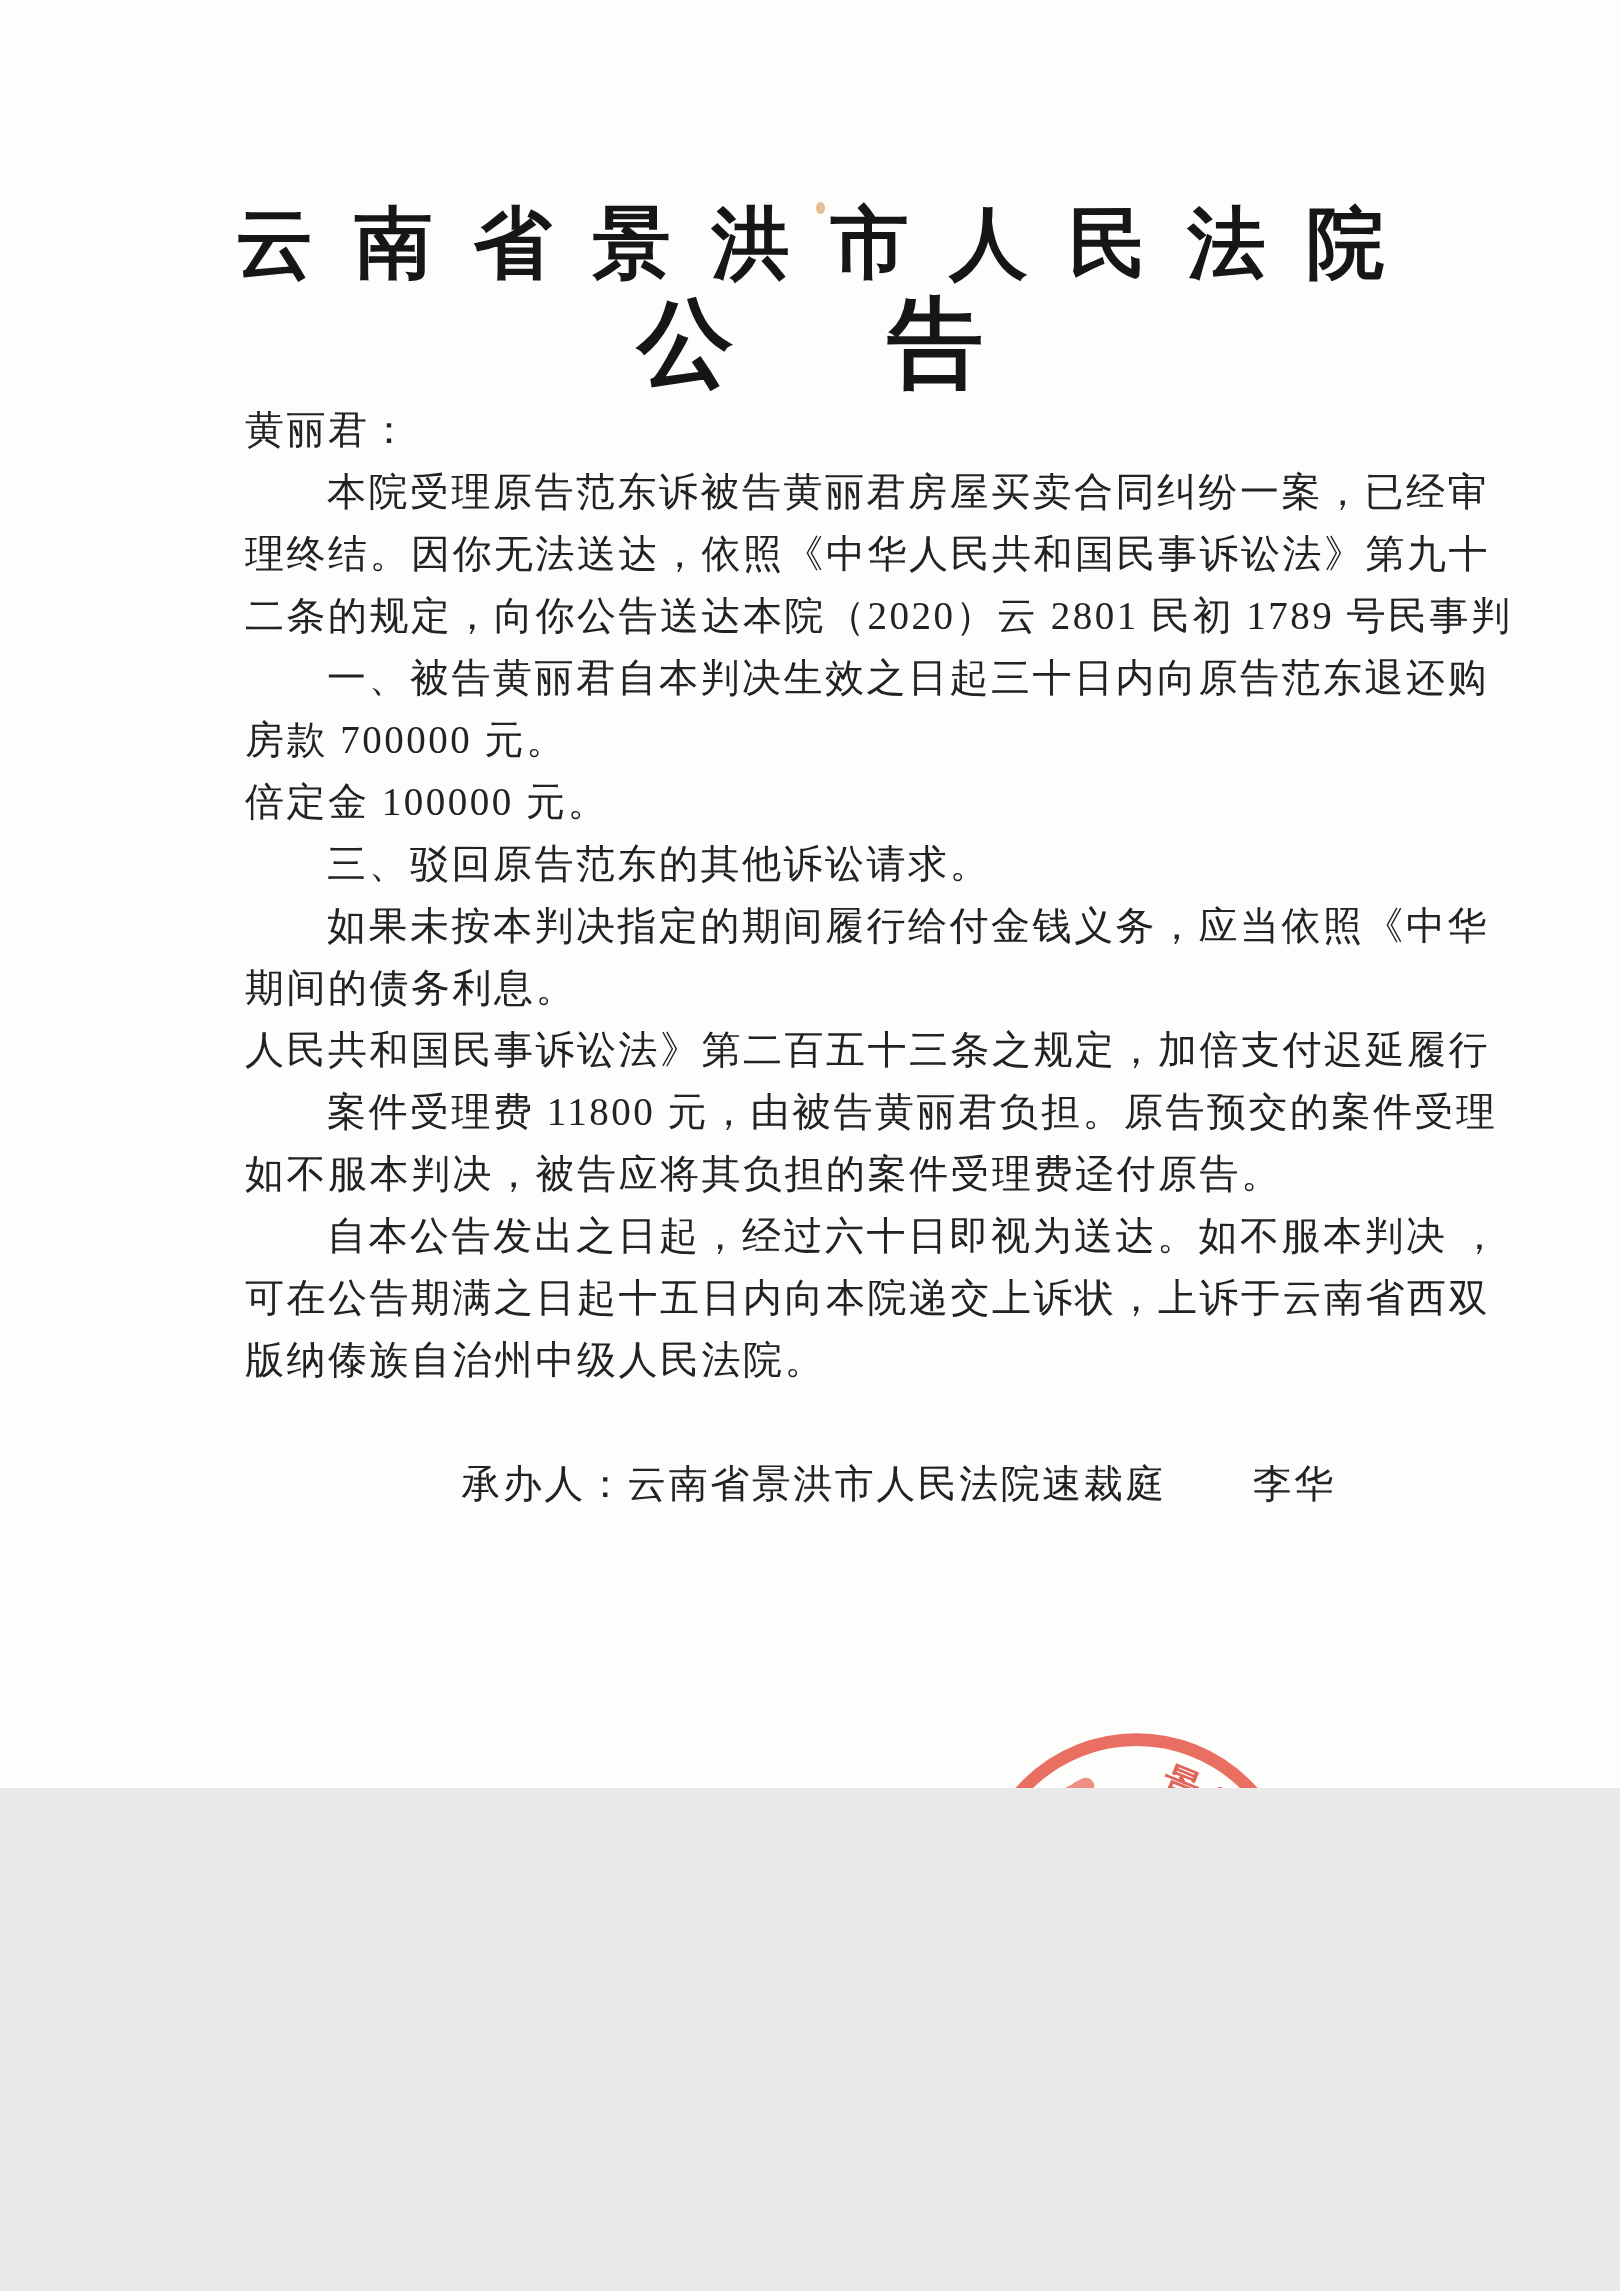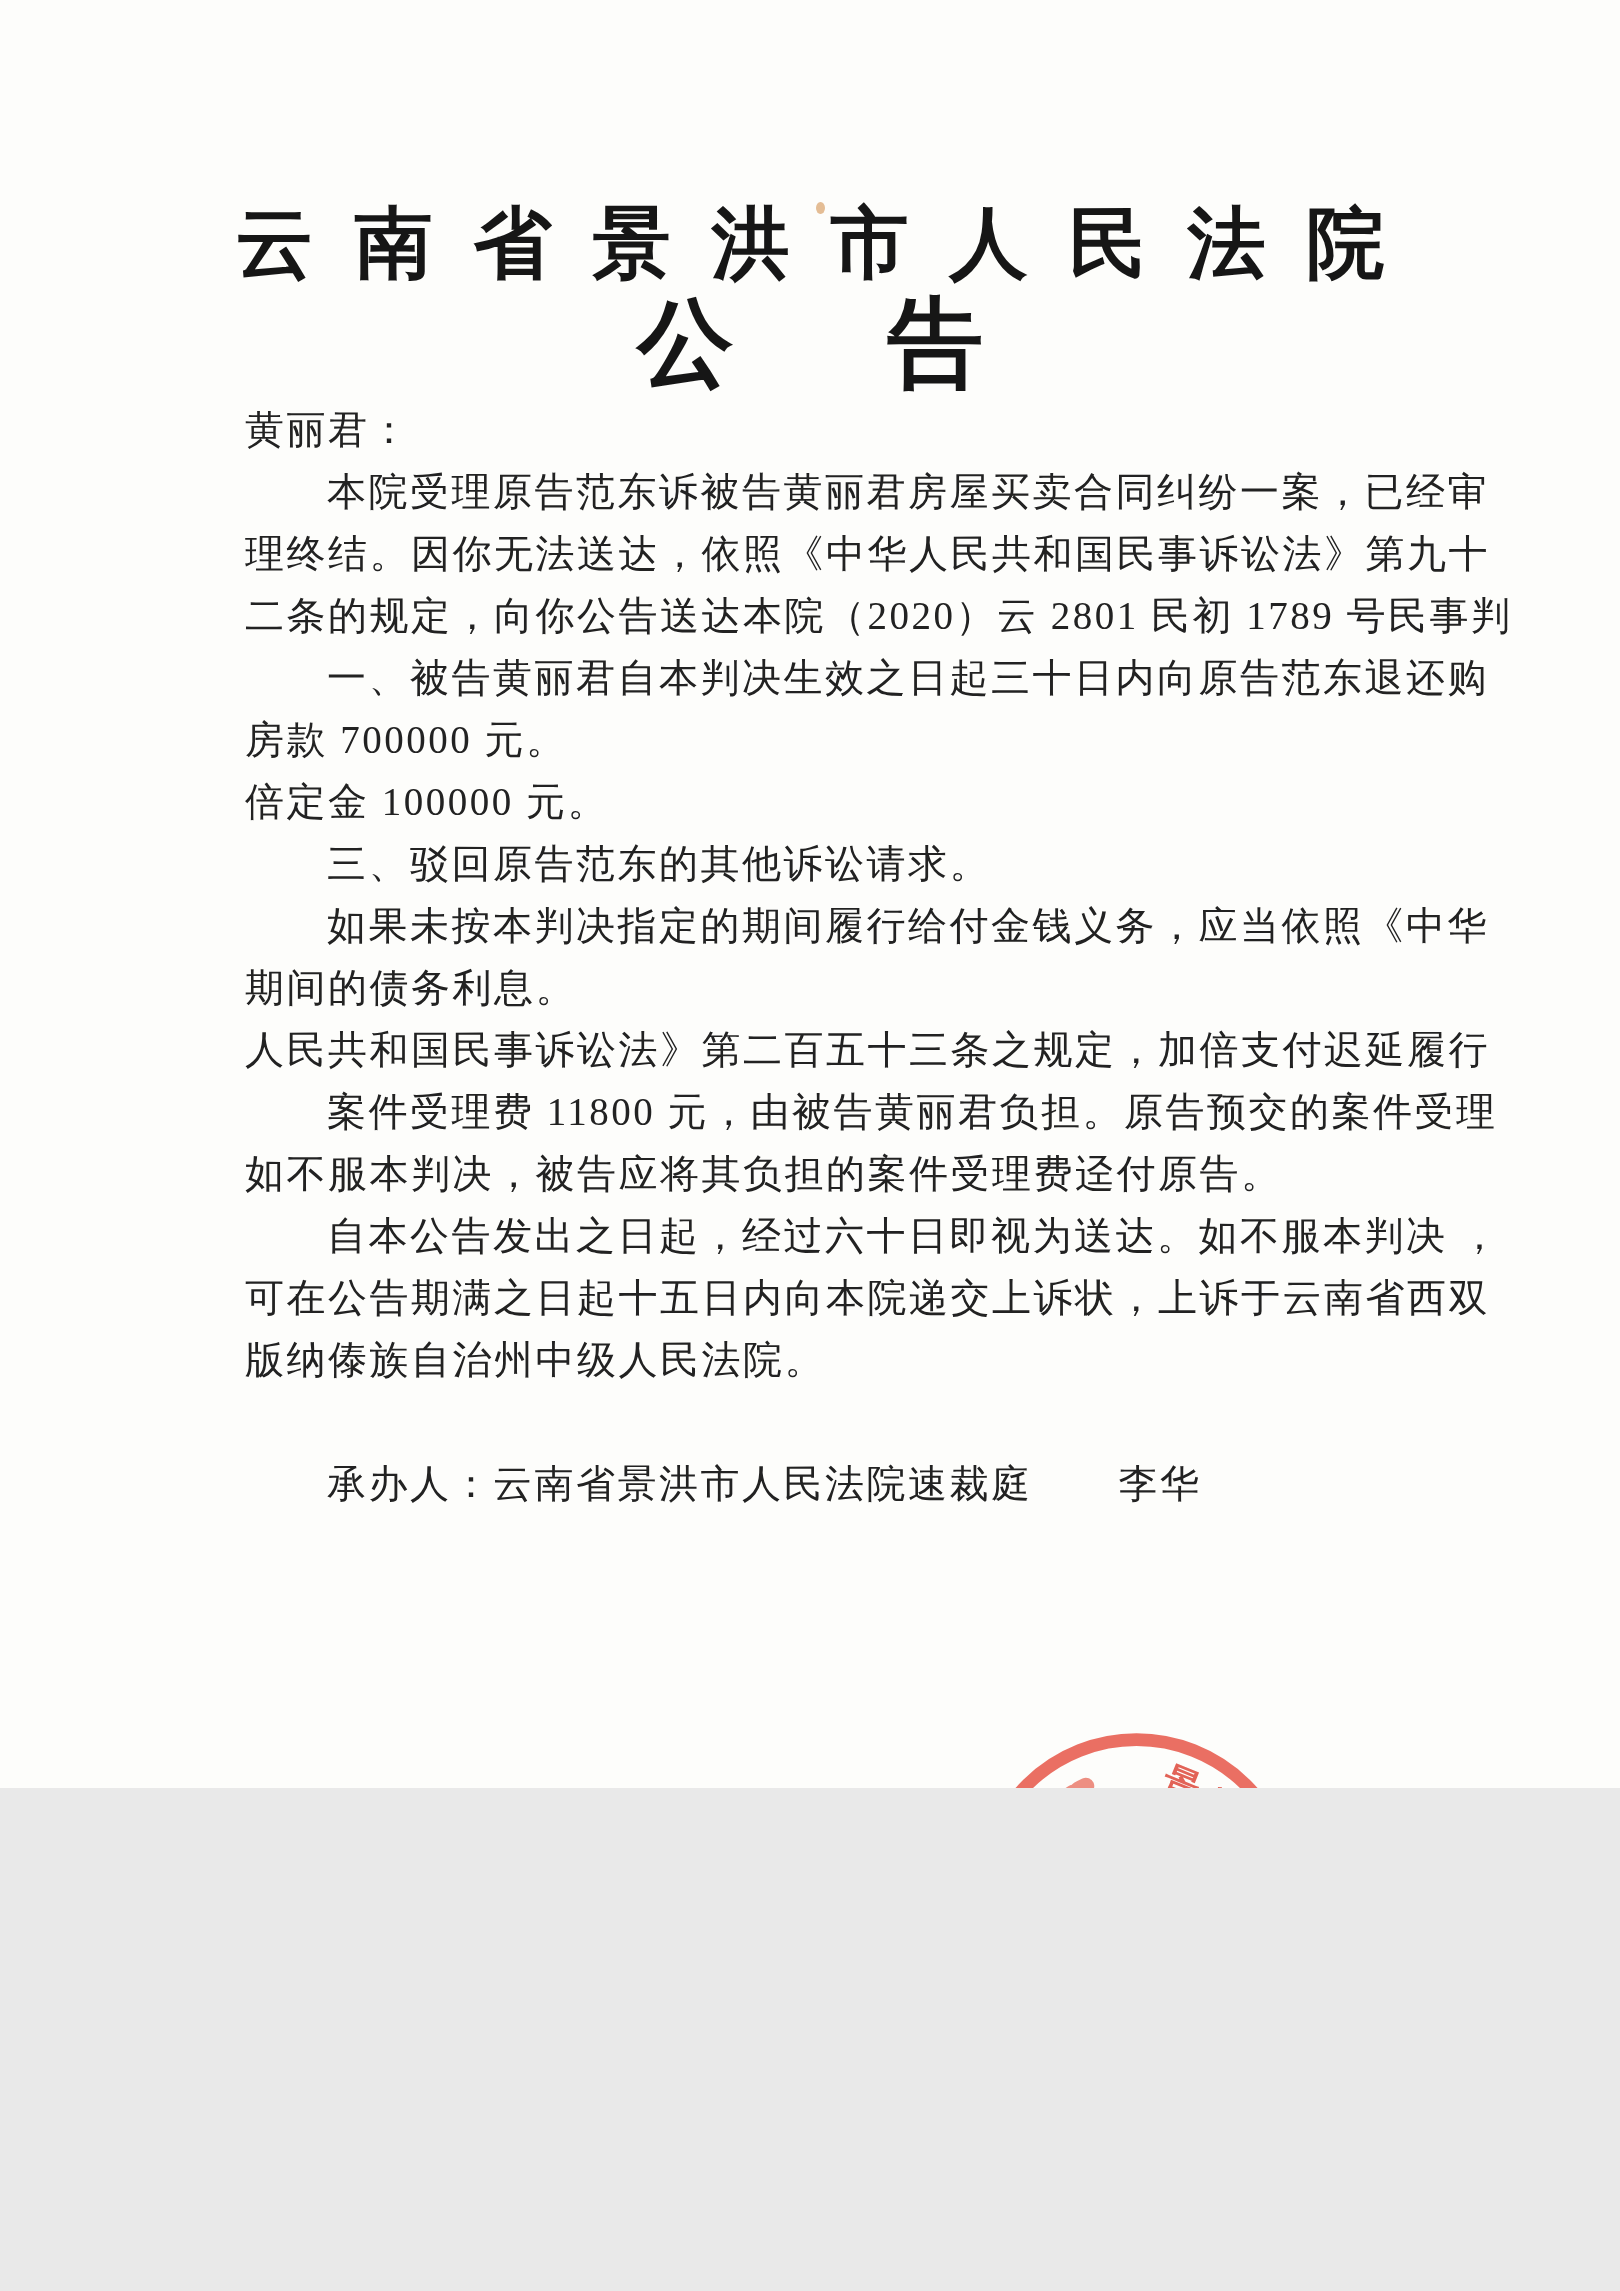--- a/index.html
+++ b/index.html
@@ -21,21 +21,21 @@
   .speck{
     position:absolute;left:816px;top:202px;width:8.8px;height:11.8px;
     border-radius:50%;background:#dfb183;opacity:.85;
   }
   .body-block{
     position:absolute;left:245px;top:399px;width:1225px;
     font-size:39px;letter-spacing:2.5px;color:#222;
   }
   .line{height:62px;line-height:62px;white-space:nowrap;}
   .indent{padding-left:82px;}
-  .handler{margin-top:62px;height:62px;line-height:62px;padding-left:82px;white-space:nowrap;}
+  .handler{margin-top:62px;height:62px;line-height:62px;padding-left:82px;white-space:nowrap;text-align:center;}
   .handler-name{margin-left:86px;}
   .seal{position:absolute;left:965px;top:1723px;width:343px;height:343px;z-index:1;}
   .seal svg{display:block;}
   .scanline{position:absolute;left:0;width:343px;height:3.9px;z-index:2;}
   .sl1{top:78px;background:linear-gradient(90deg,rgba(255,170,40,0),rgba(255,170,40,.6) 25%,rgba(255,200,60,.6) 75%,rgba(255,170,40,0));}
   .sl2{top:120px;background:linear-gradient(90deg,rgba(255,180,50,0),rgba(255,190,50,.55) 30%,rgba(255,190,50,.55) 70%,rgba(255,180,50,0));}
   .sl3{top:211px;background:linear-gradient(90deg,rgba(255,190,60,0),rgba(255,200,60,.55) 30%,rgba(255,200,60,.55) 70%,rgba(255,190,60,0));}
   .sl4{top:274px;height:2.9px;background:linear-gradient(90deg,rgba(255,190,60,0),rgba(255,200,60,.5) 35%,rgba(255,200,60,.5) 65%,rgba(255,190,60,0));}
   .seal-sig{
     position:absolute;left:996px;top:1841px;z-index:3;

